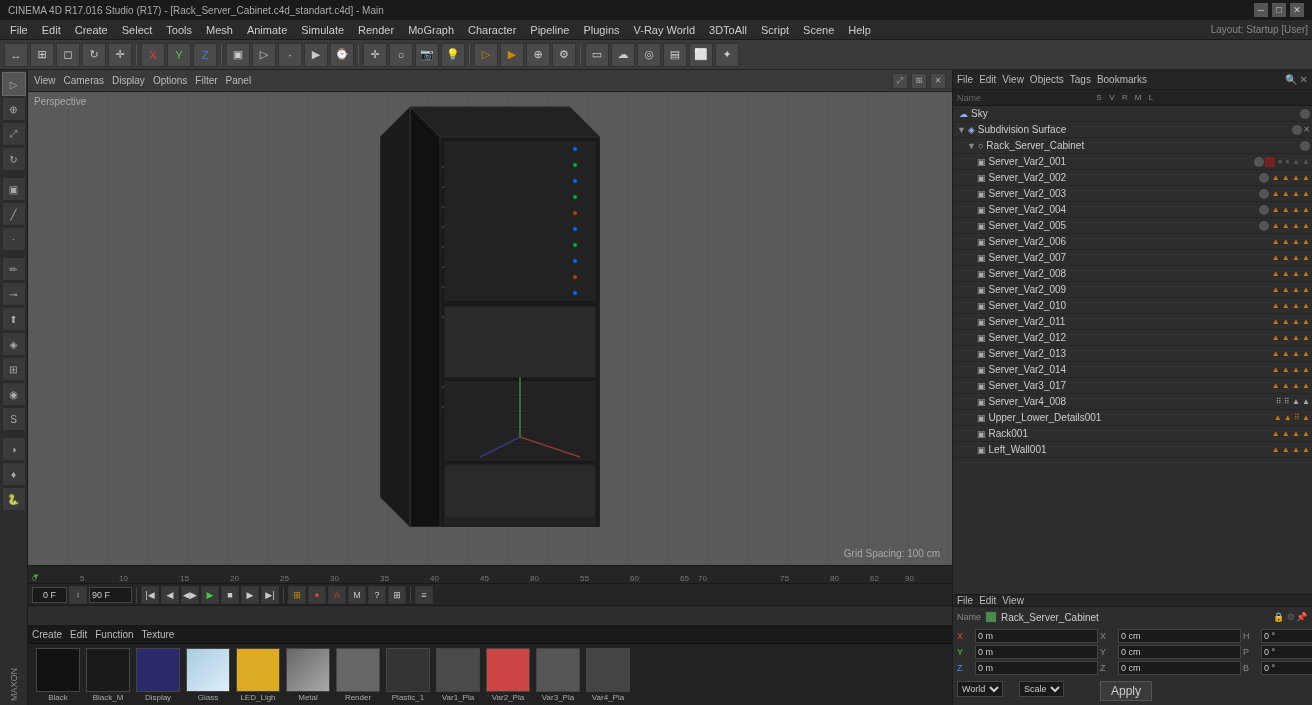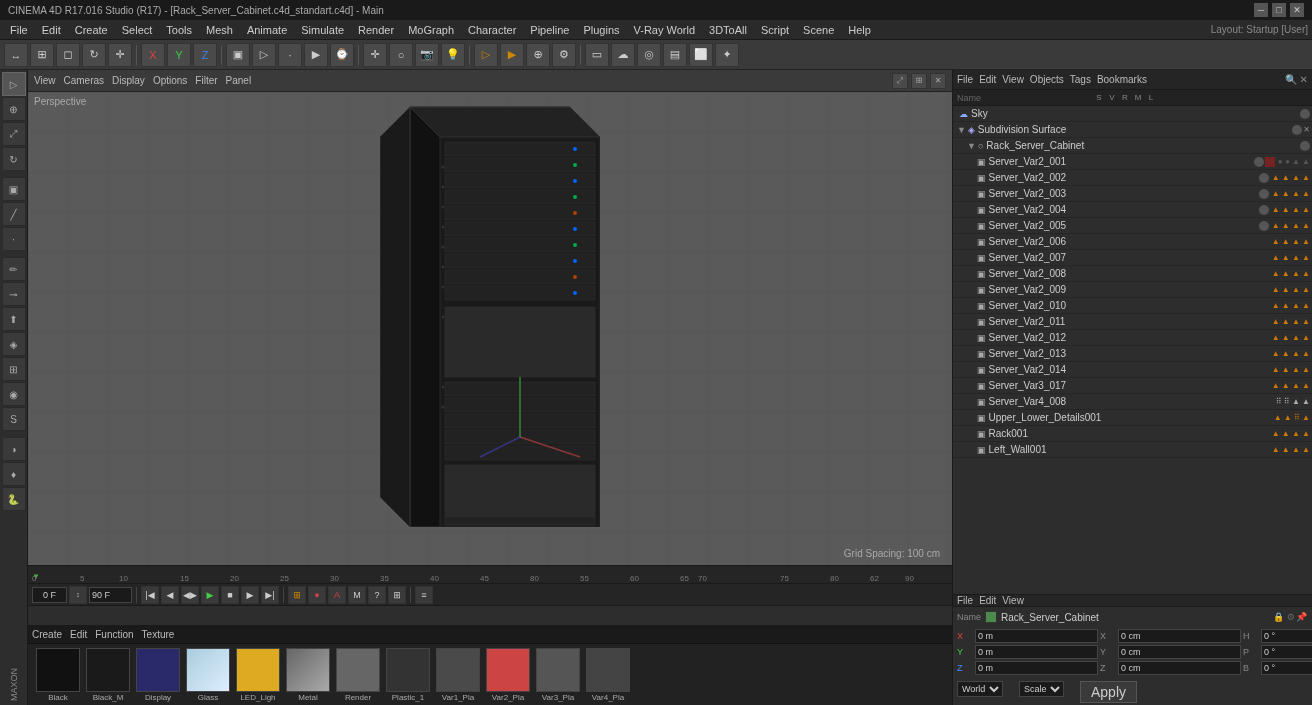--- a/index.html
+++ b/index.html
@@ -986,19 +986,19 @@
         </div>
 
         <div style="display:flex;align-items:flex-start;gap:16px;margin-top:4px;">
           <select style="height:16px;background:#1a1a1a;border:1px solid #444;color:#ccc;font-size:9px;">
             <option>World</option>
             <option>Local</option>
           </select>
           <select style="height:16px;background:#1a1a1a;border:1px solid #444;color:#ccc;font-size:9px;">
             <option>Scale</option>
           </select>
-          <button style="padding:2px 10px;background:#3a3a3a;border:1px solid #555;color:#ccc;font-size:14px;cursor:pointer;">Apply</button>
+          <button style="padding:2px 10px;background:#3a3a3a;border:1px solid #555;color:#ccc;font-size:12px;cursor:pointer;margin-left:20px;">Apply</button>
         </div>
       </div>
     </div>
 
   </div>
 </div>
 
 </body></html>

